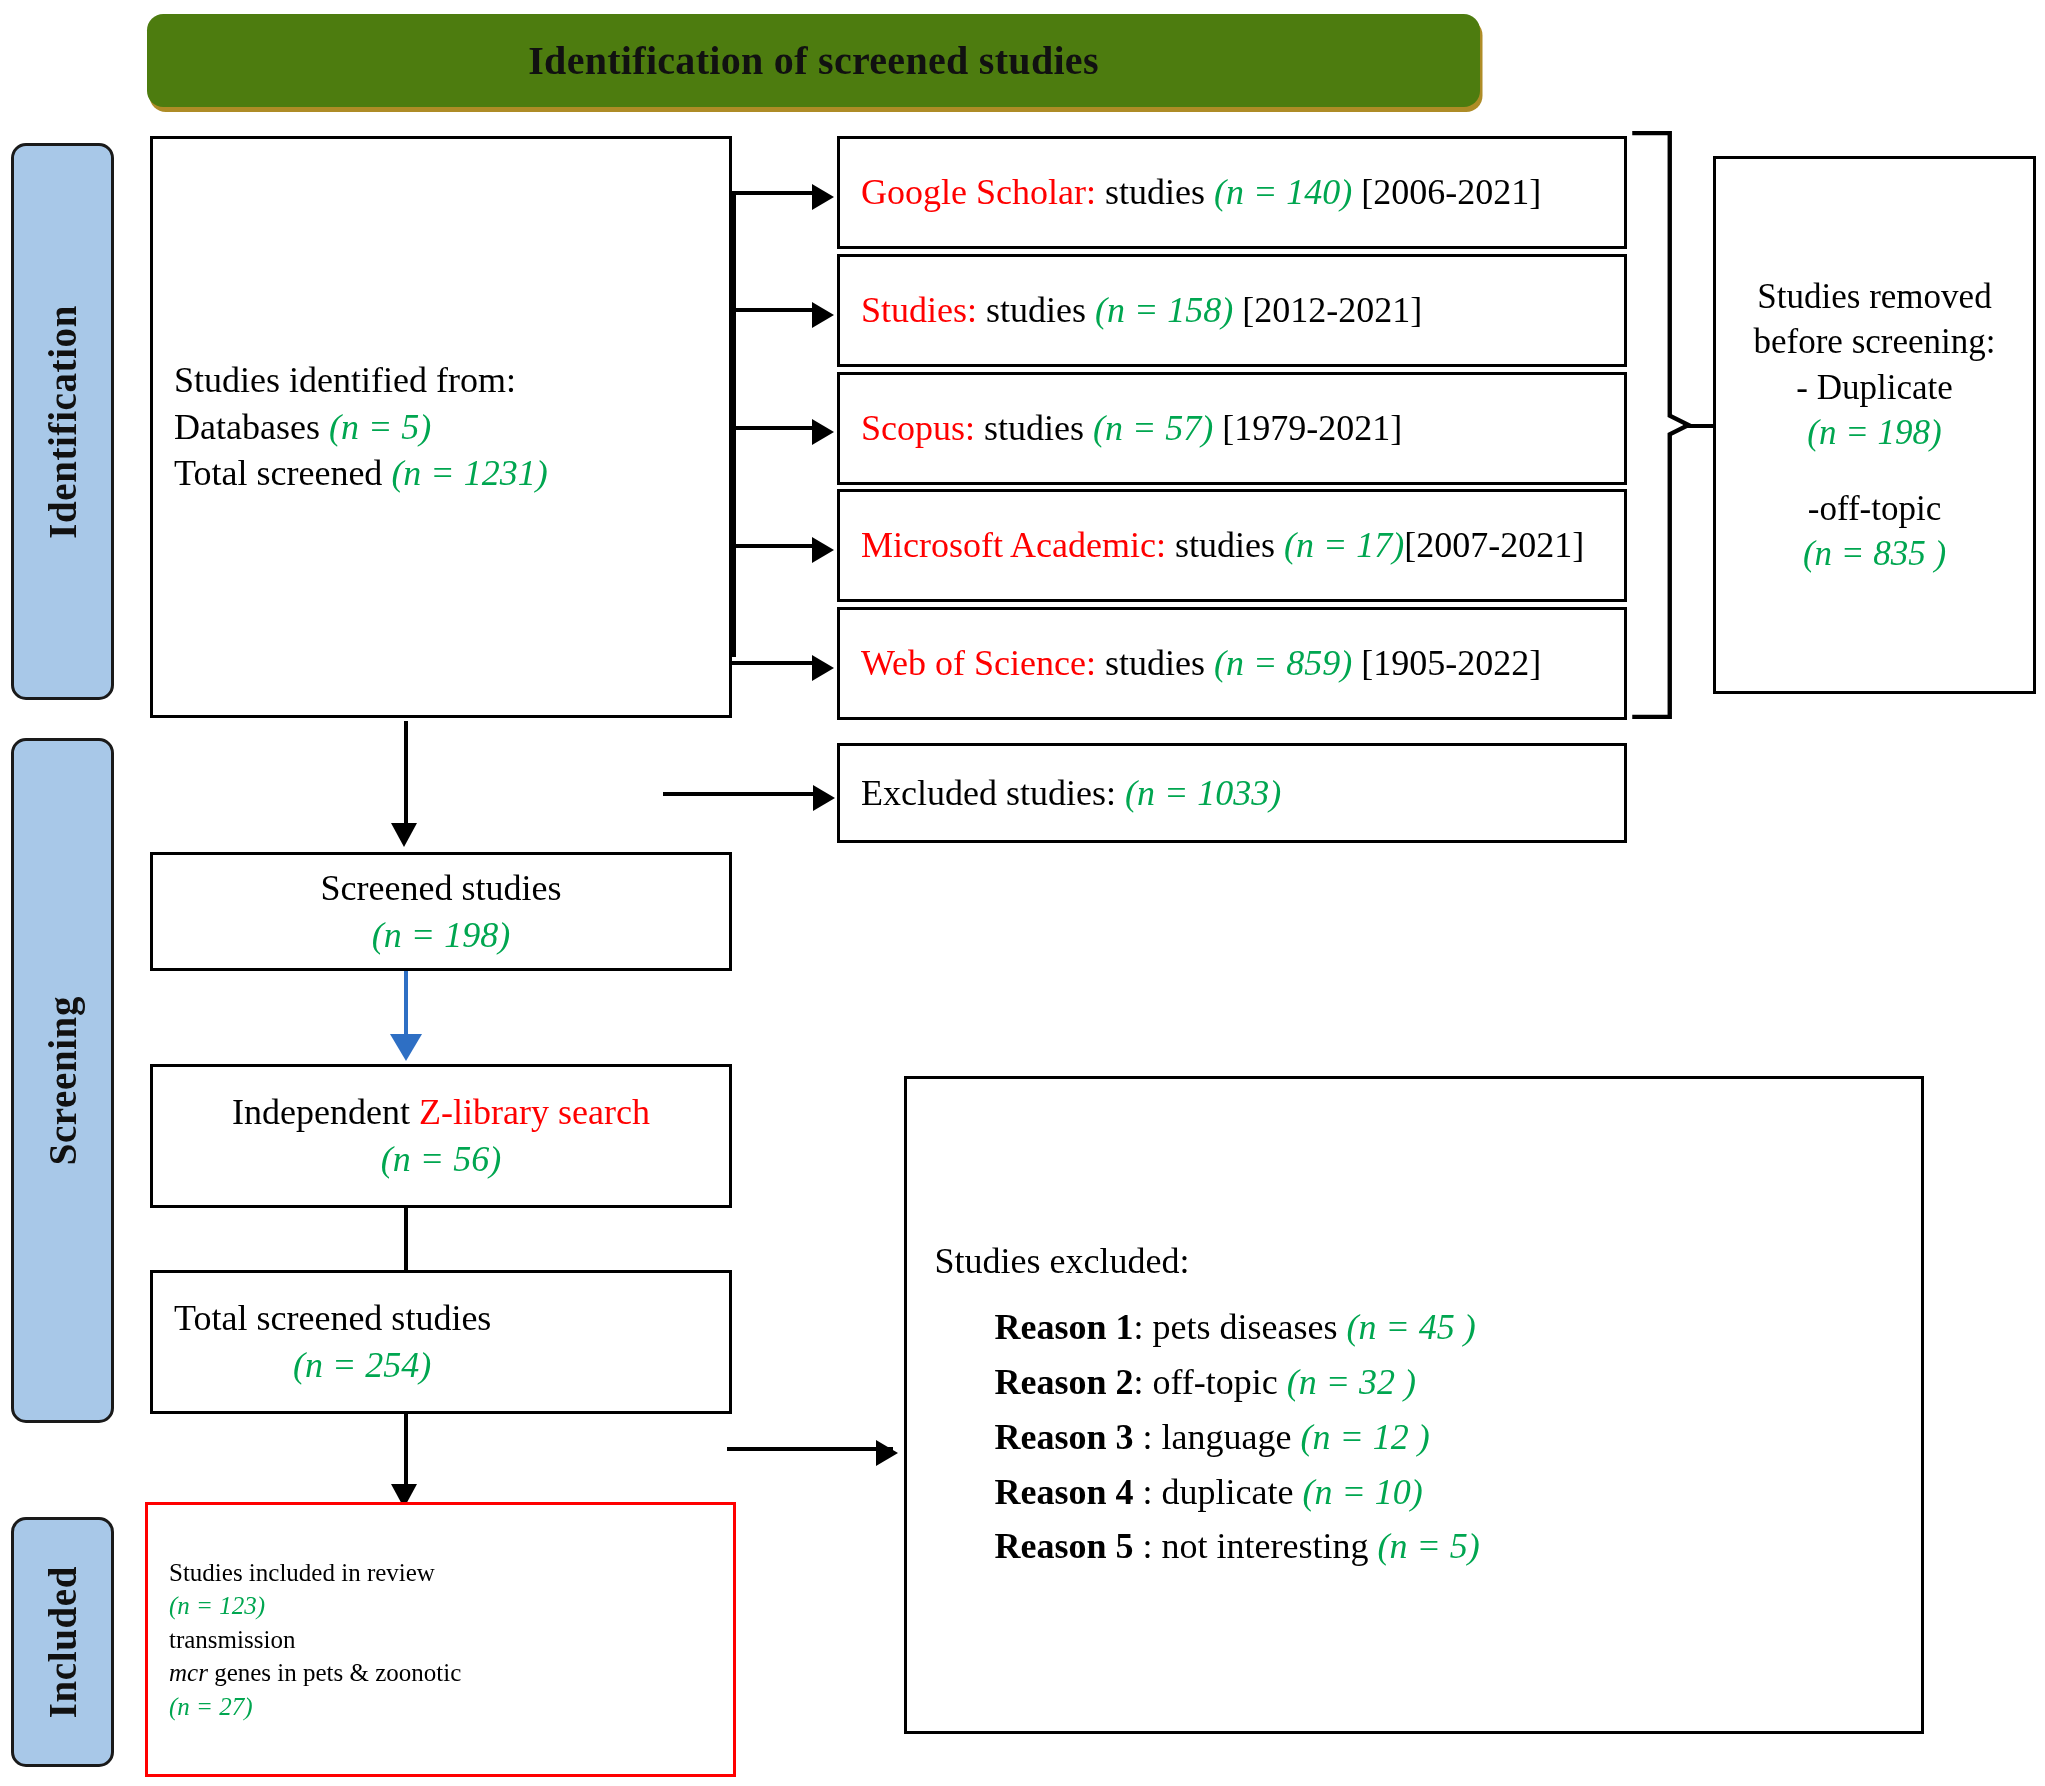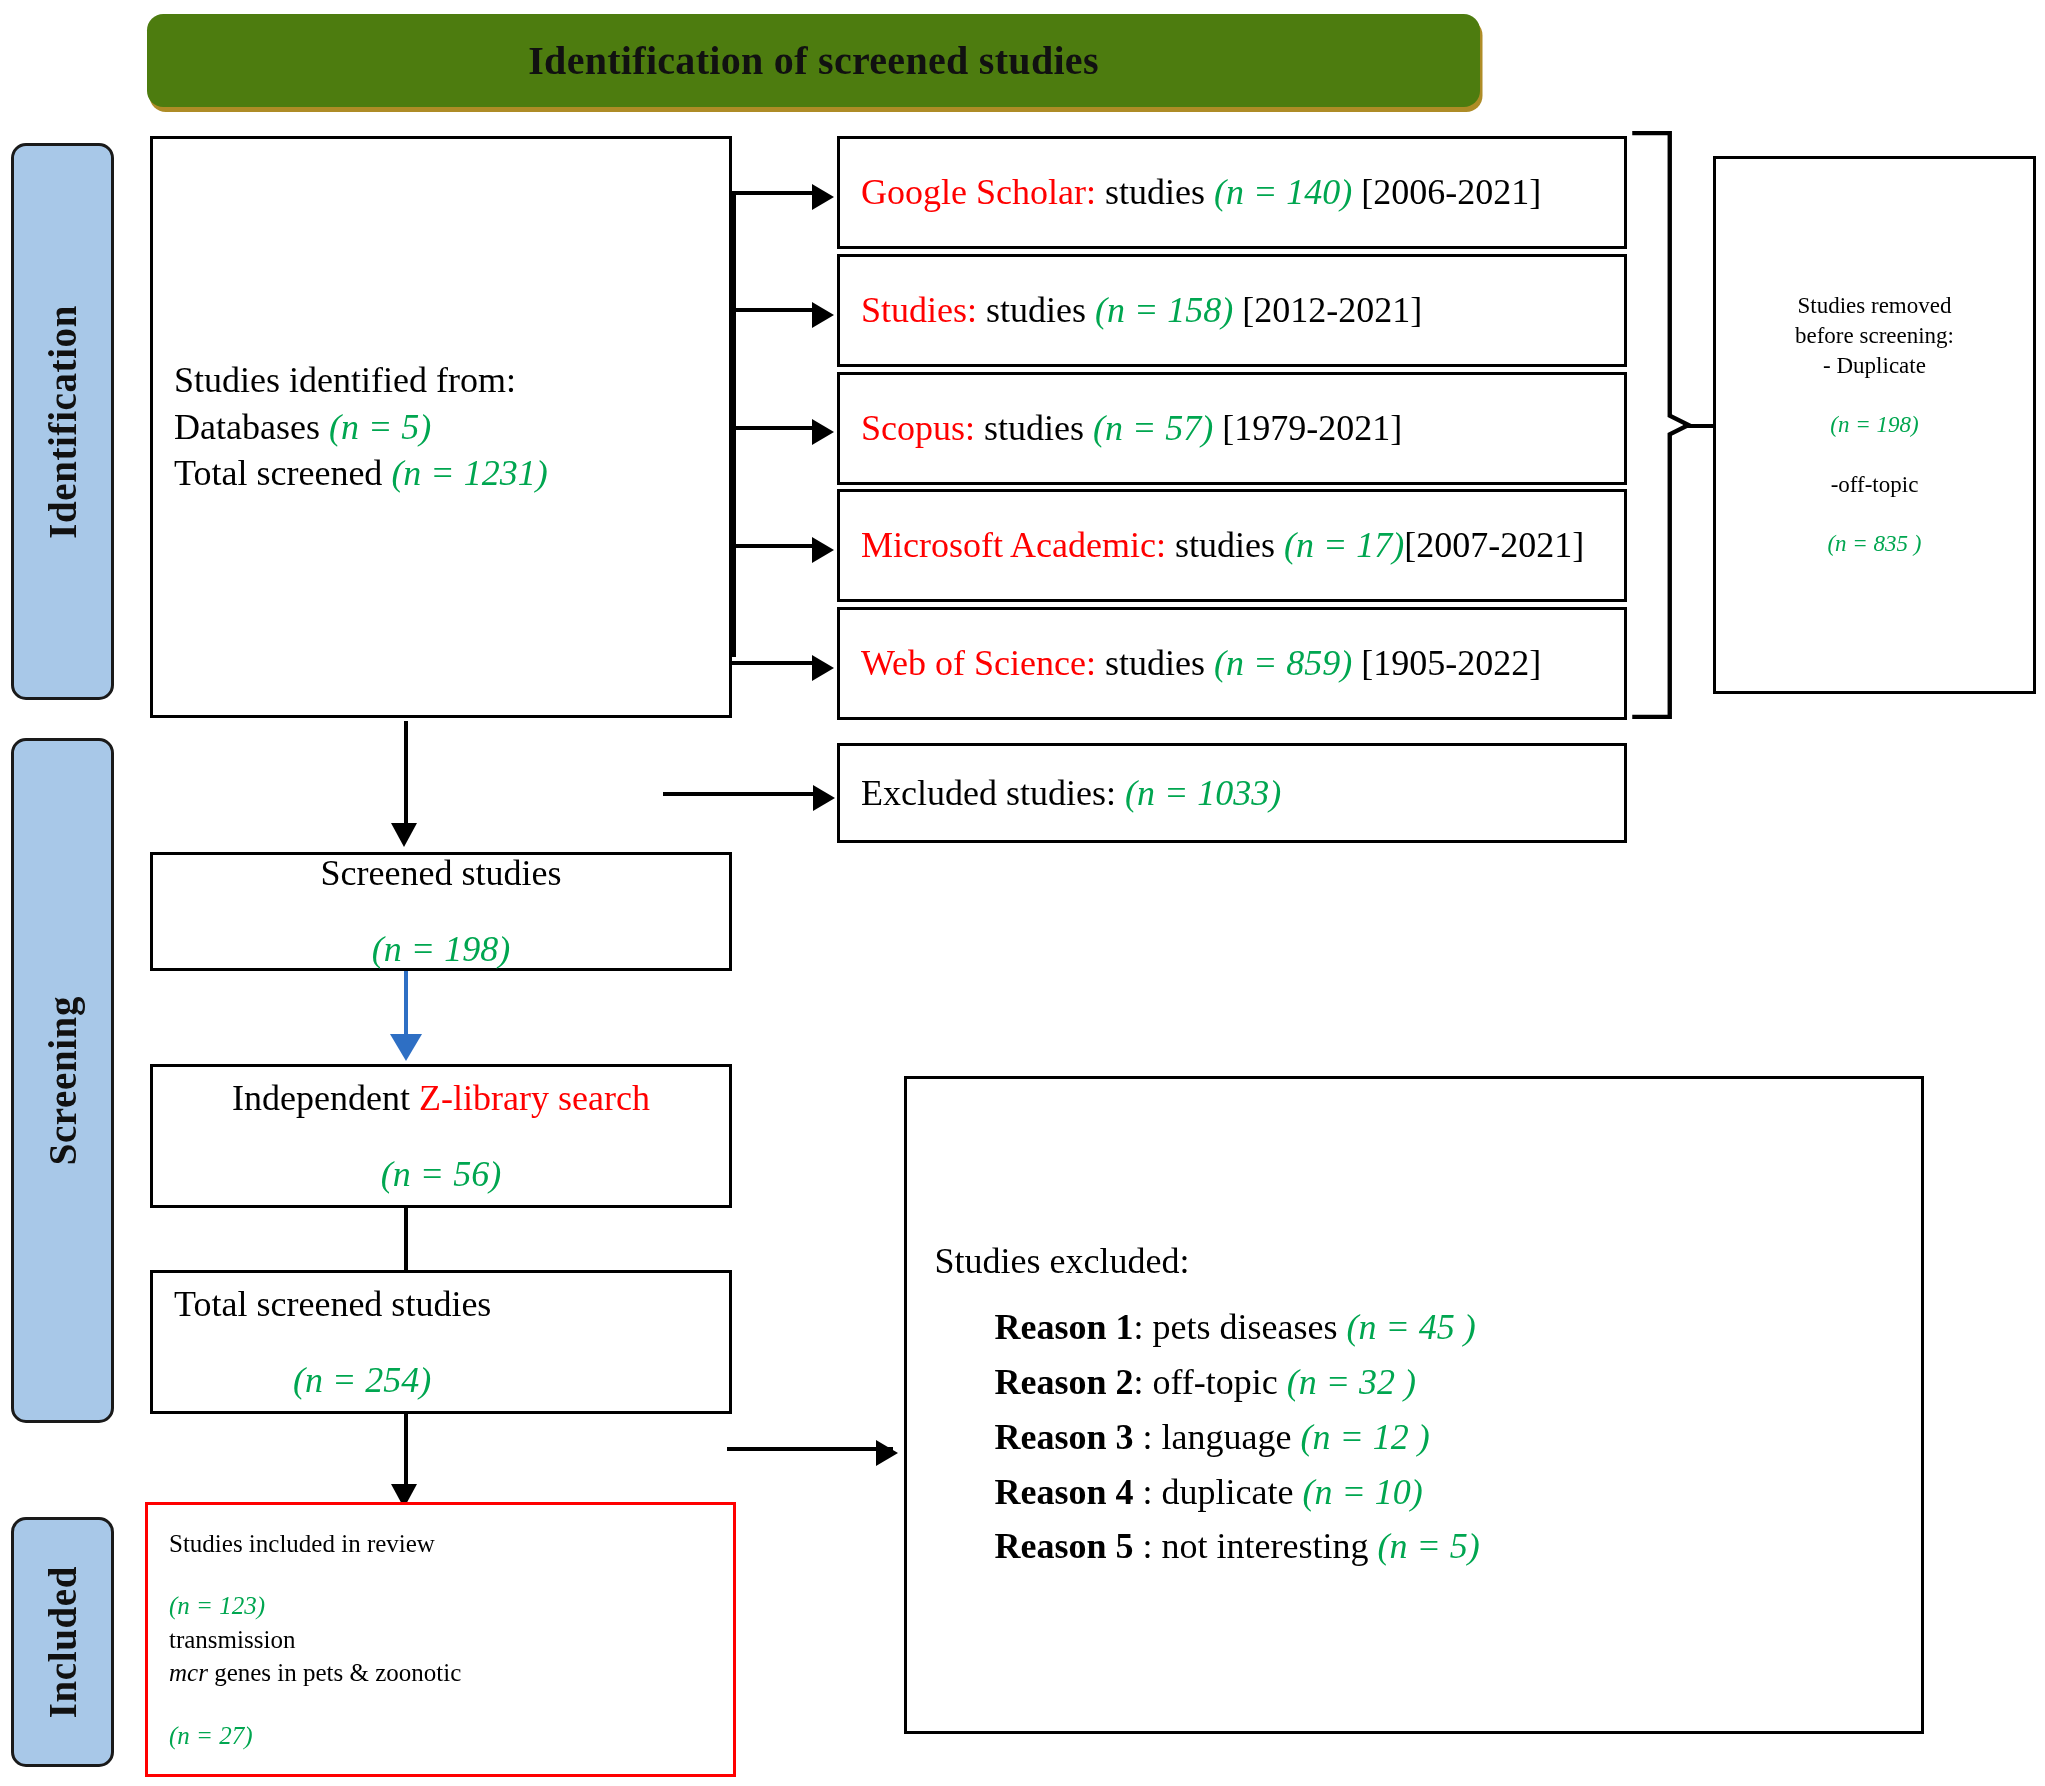--- a/index.html
+++ b/index.html
@@ -32,21 +32,21 @@
   .box.leftal   { align-items: flex-start; text-align: left; }
 
   .boxtext {
     font-size: 36px;
     line-height: 1.30;
     padding: 0 21px;
     white-space: normal;
   }
 
   .n { color: #00A650; }
-  .nvar { font-style: italic; margin-top: 29px; }
+  .nvar { font-style: italic; }
   .redlbl { color: #FF0000; }
   .bold { font-weight: bold; }
   .ital { font-style: italic; }
 
   
   #header-banner {
     position: absolute;
     left: 147px; top: 13.8px;
     width: 1333px; height: 93px;
     background: #4d7c0f;
@@ -206,21 +206,21 @@
 
   <div class="hline" style="left:732px; top:661px; width:81px;"></div>
   <div class="arrow-right" style="left:812px; top:655px;"></div>
 
   <svg id="brace" width="75" height="594" viewBox="0 0 120 950" fill="none">
     <path d="M10 8 L70 8 L70 460 L100 475 L70 490 L70 942 L10 942" stroke="#000000" stroke-width="7" fill="none" stroke-linejoin="miter"></path>
   </svg>
   <div class="hline" style="left:1683px; top:424px; width:69px;"></div>
 
   <div class="box center" style="left:1713px; top:156px; width:323px; height:538px;">
-    <div class="boxtext" style="font-size:23px;">
+    <div class="boxtext" style="font-size:35px;">
       <span class="line">Studies removed</span>
       <span class="line">before screening:</span>
       <span class="line">- Duplicate</span>
       <span class="line n nvar">(n = 198)</span>
       <span class="line" style="height:30px;">&nbsp;</span>
       <span class="line">-off-topic</span>
       <span class="line n nvar">(n = 835 )</span>
     </div>
   </div>
 

